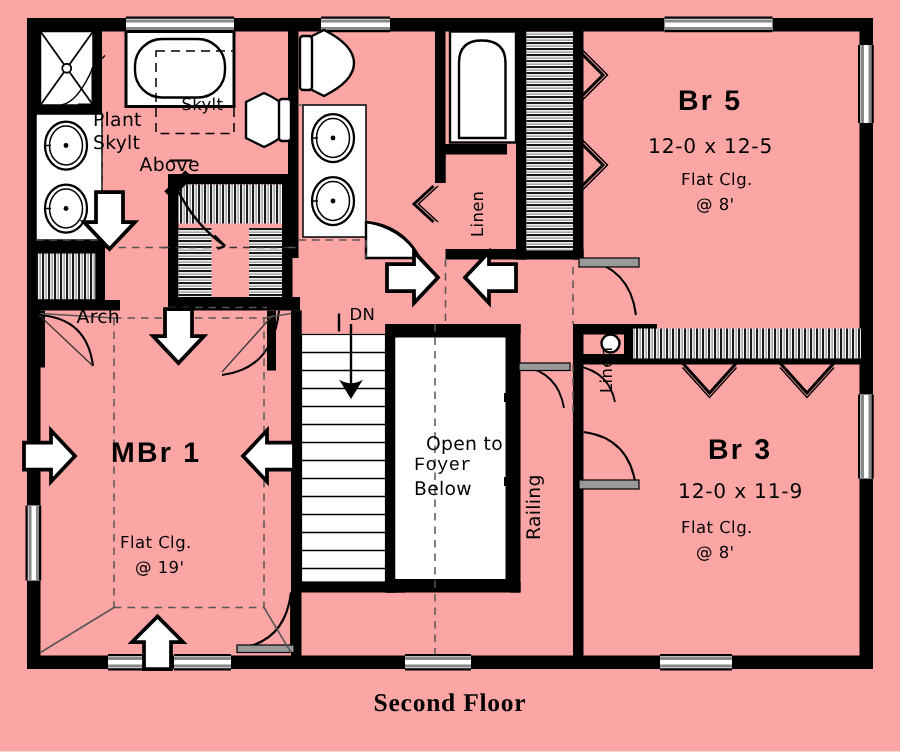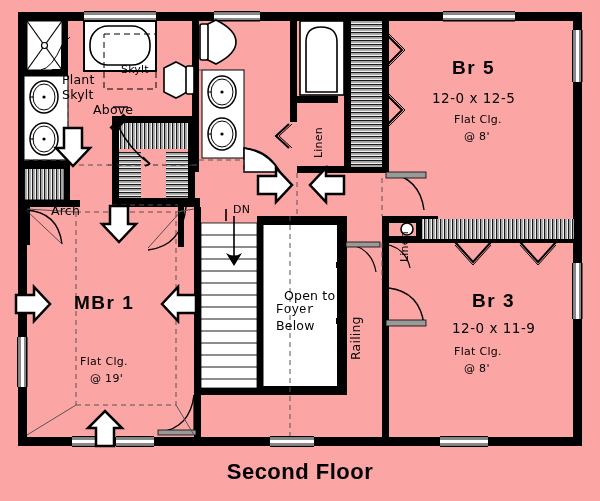--- a/index.html
+++ b/index.html
@@ -58,25 +58,25 @@
   .vert {
     transform: rotate(-90deg);
     transform-origin: left top;
   }
   .title {
     position: absolute;
     left: 0;
     top: 459px;
     width: 600px;
     text-align: center;
-    font-size: 22px;
+    font-size: 17px;
     font-weight: bold;
     color: #000;
     letter-spacing: 0.5px;
-    font-family: Liberation Sans, sans-serif;
+    font-family: Liberation Serif, serif;
   }
 </style>
 </head>
 <body>
 
 <div id="plan-root">
 
   <svg id="plan-svg" width="600" height="501" viewBox="0 0 600 501" xmlns="http://www.w3.org/2000/svg">
 
     <defs>

